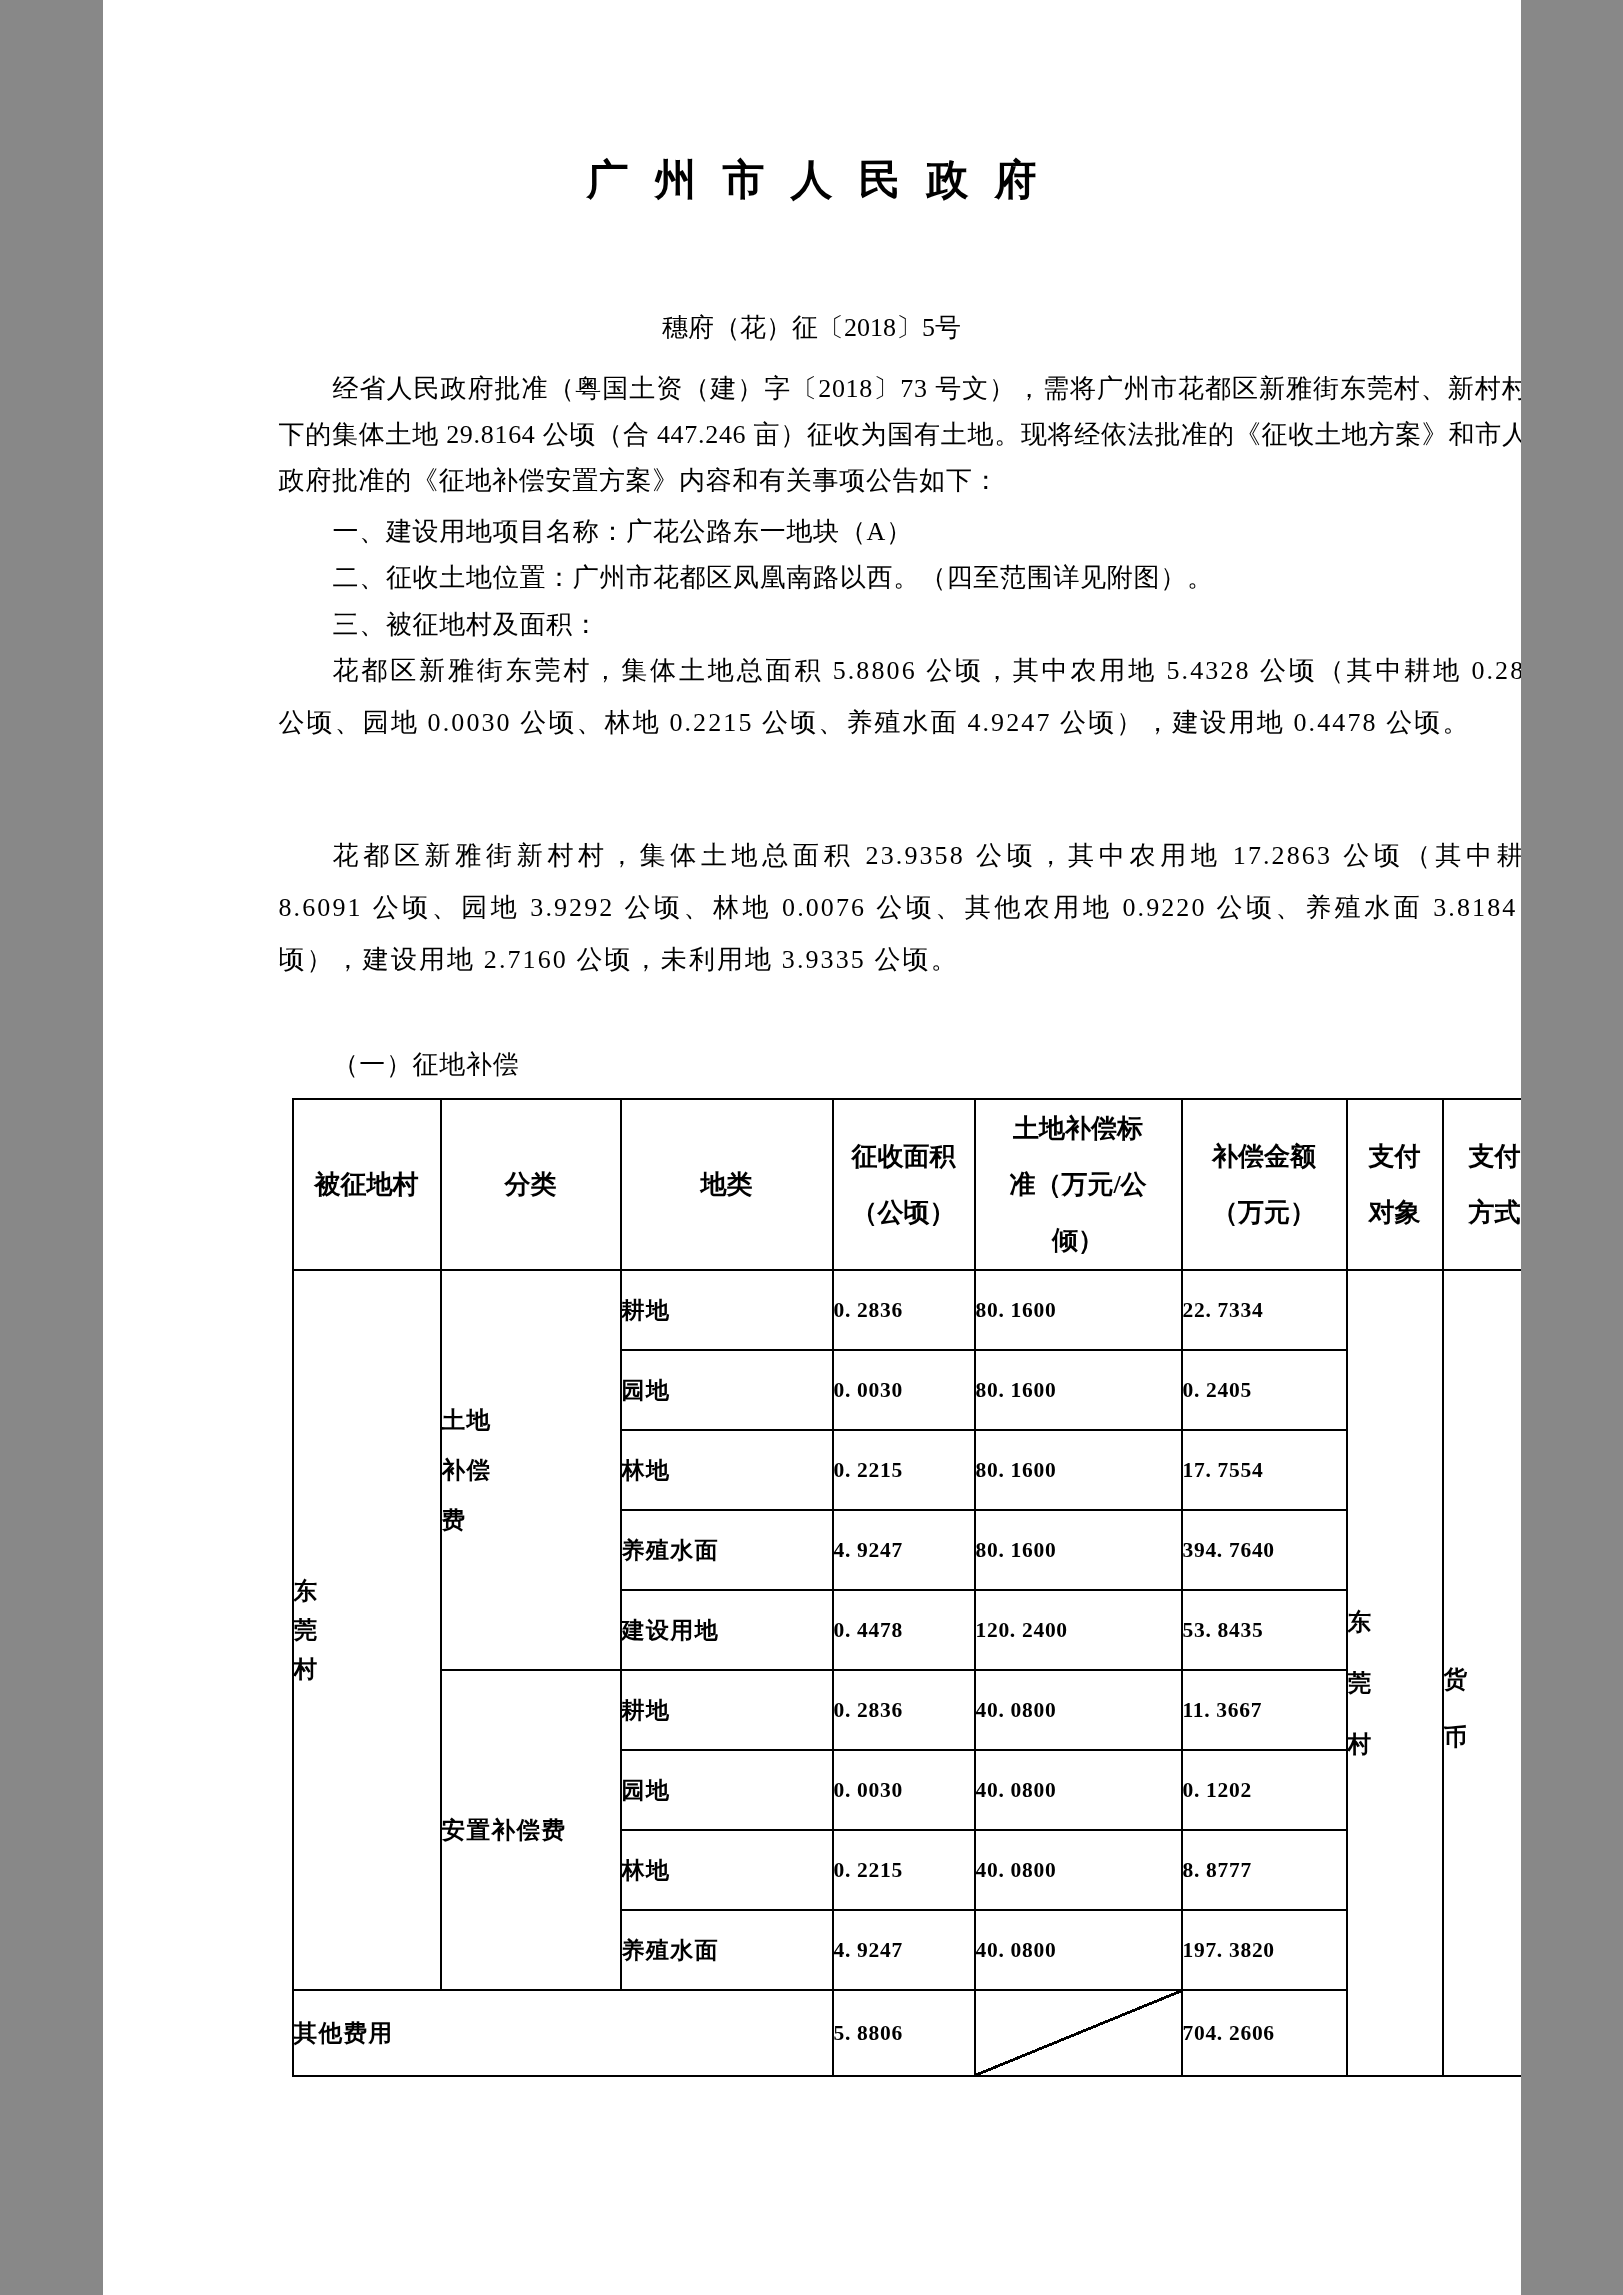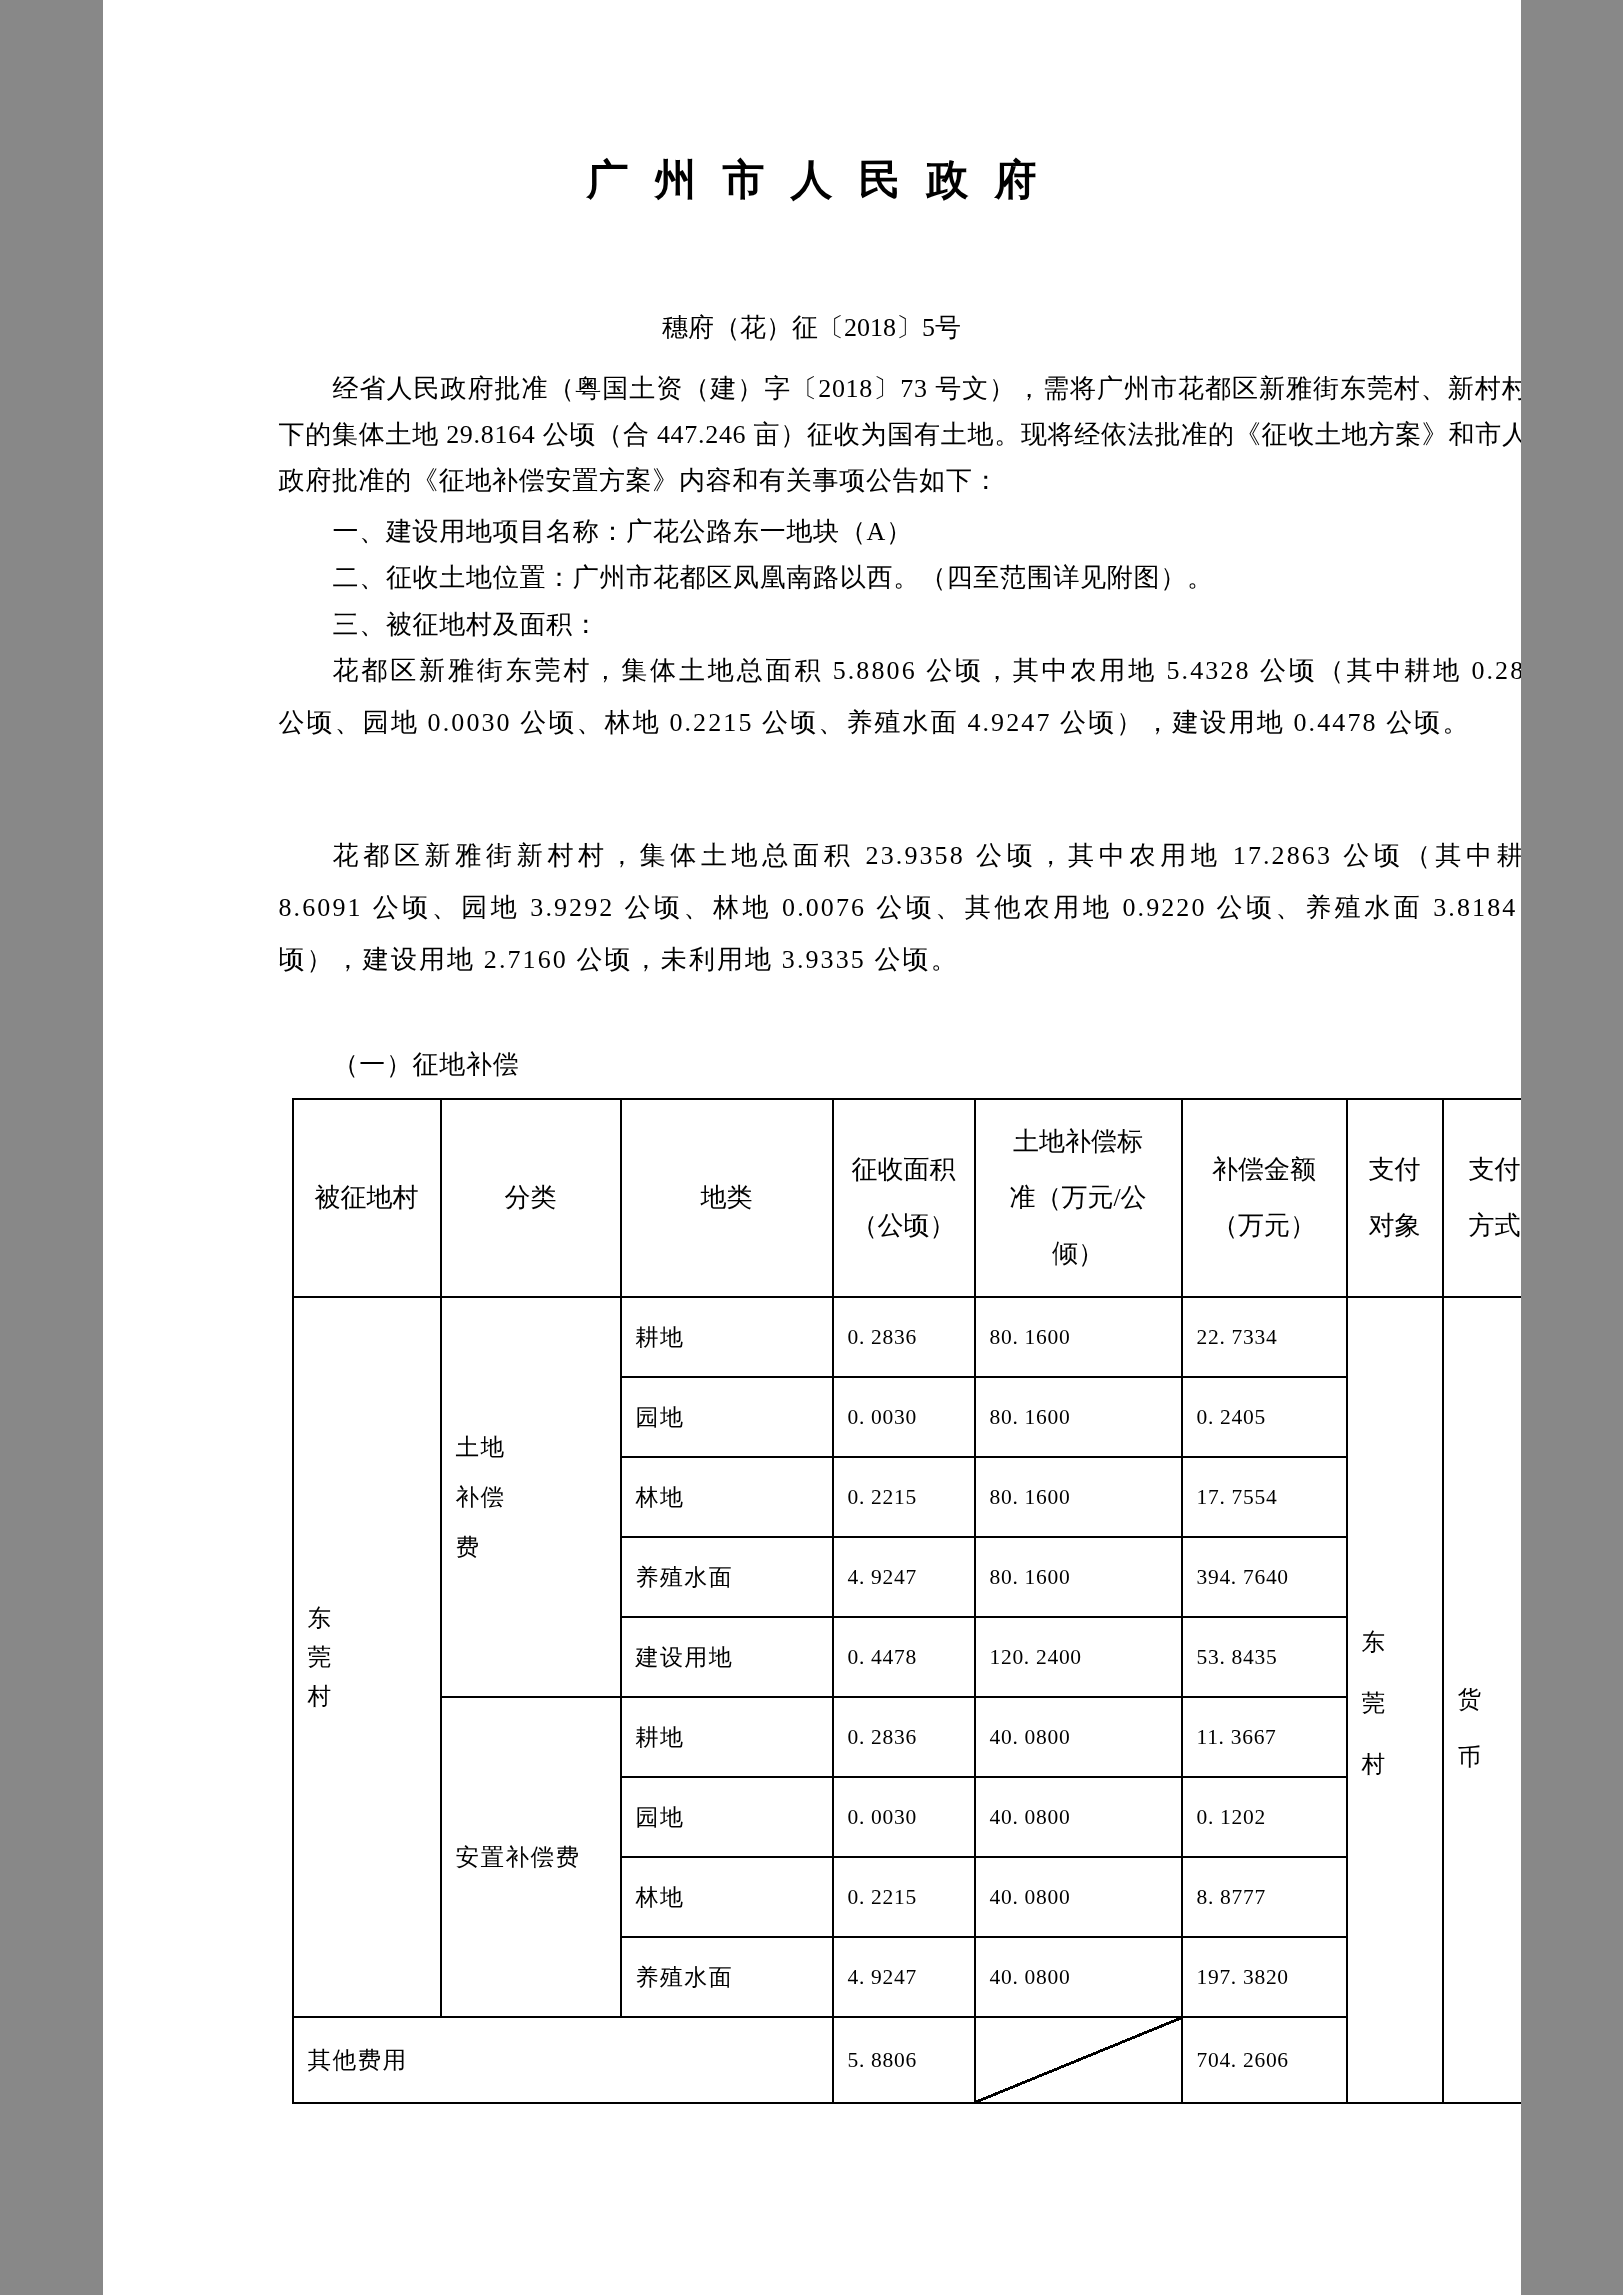--- a/index.html
+++ b/index.html
@@ -38,21 +38,21 @@
   .p-item4   { top:980px; }
   .p-sub1    { top:1042px; }
 
   table.comp {
     position:absolute; left:189px; top:1098px;
     width:1256px; border-collapse:collapse; table-layout:fixed;
   }
   .comp th, .comp td {
     border:2.1px solid #000;
     vertical-align:middle;
-    padding:14px; font-weight:normal;
+    padding:0; font-weight:bold;
     overflow:hidden;
   }
   .comp th {
     font-size:26px; line-height:56px;
     white-space:pre-line;
   }
   tr.hdr    { height:171px; }
   tr.r      { height:80px; }
   tr.r-last { height:86px; }
   td.land   { font-size:23px; letter-spacing:1.4px; }

